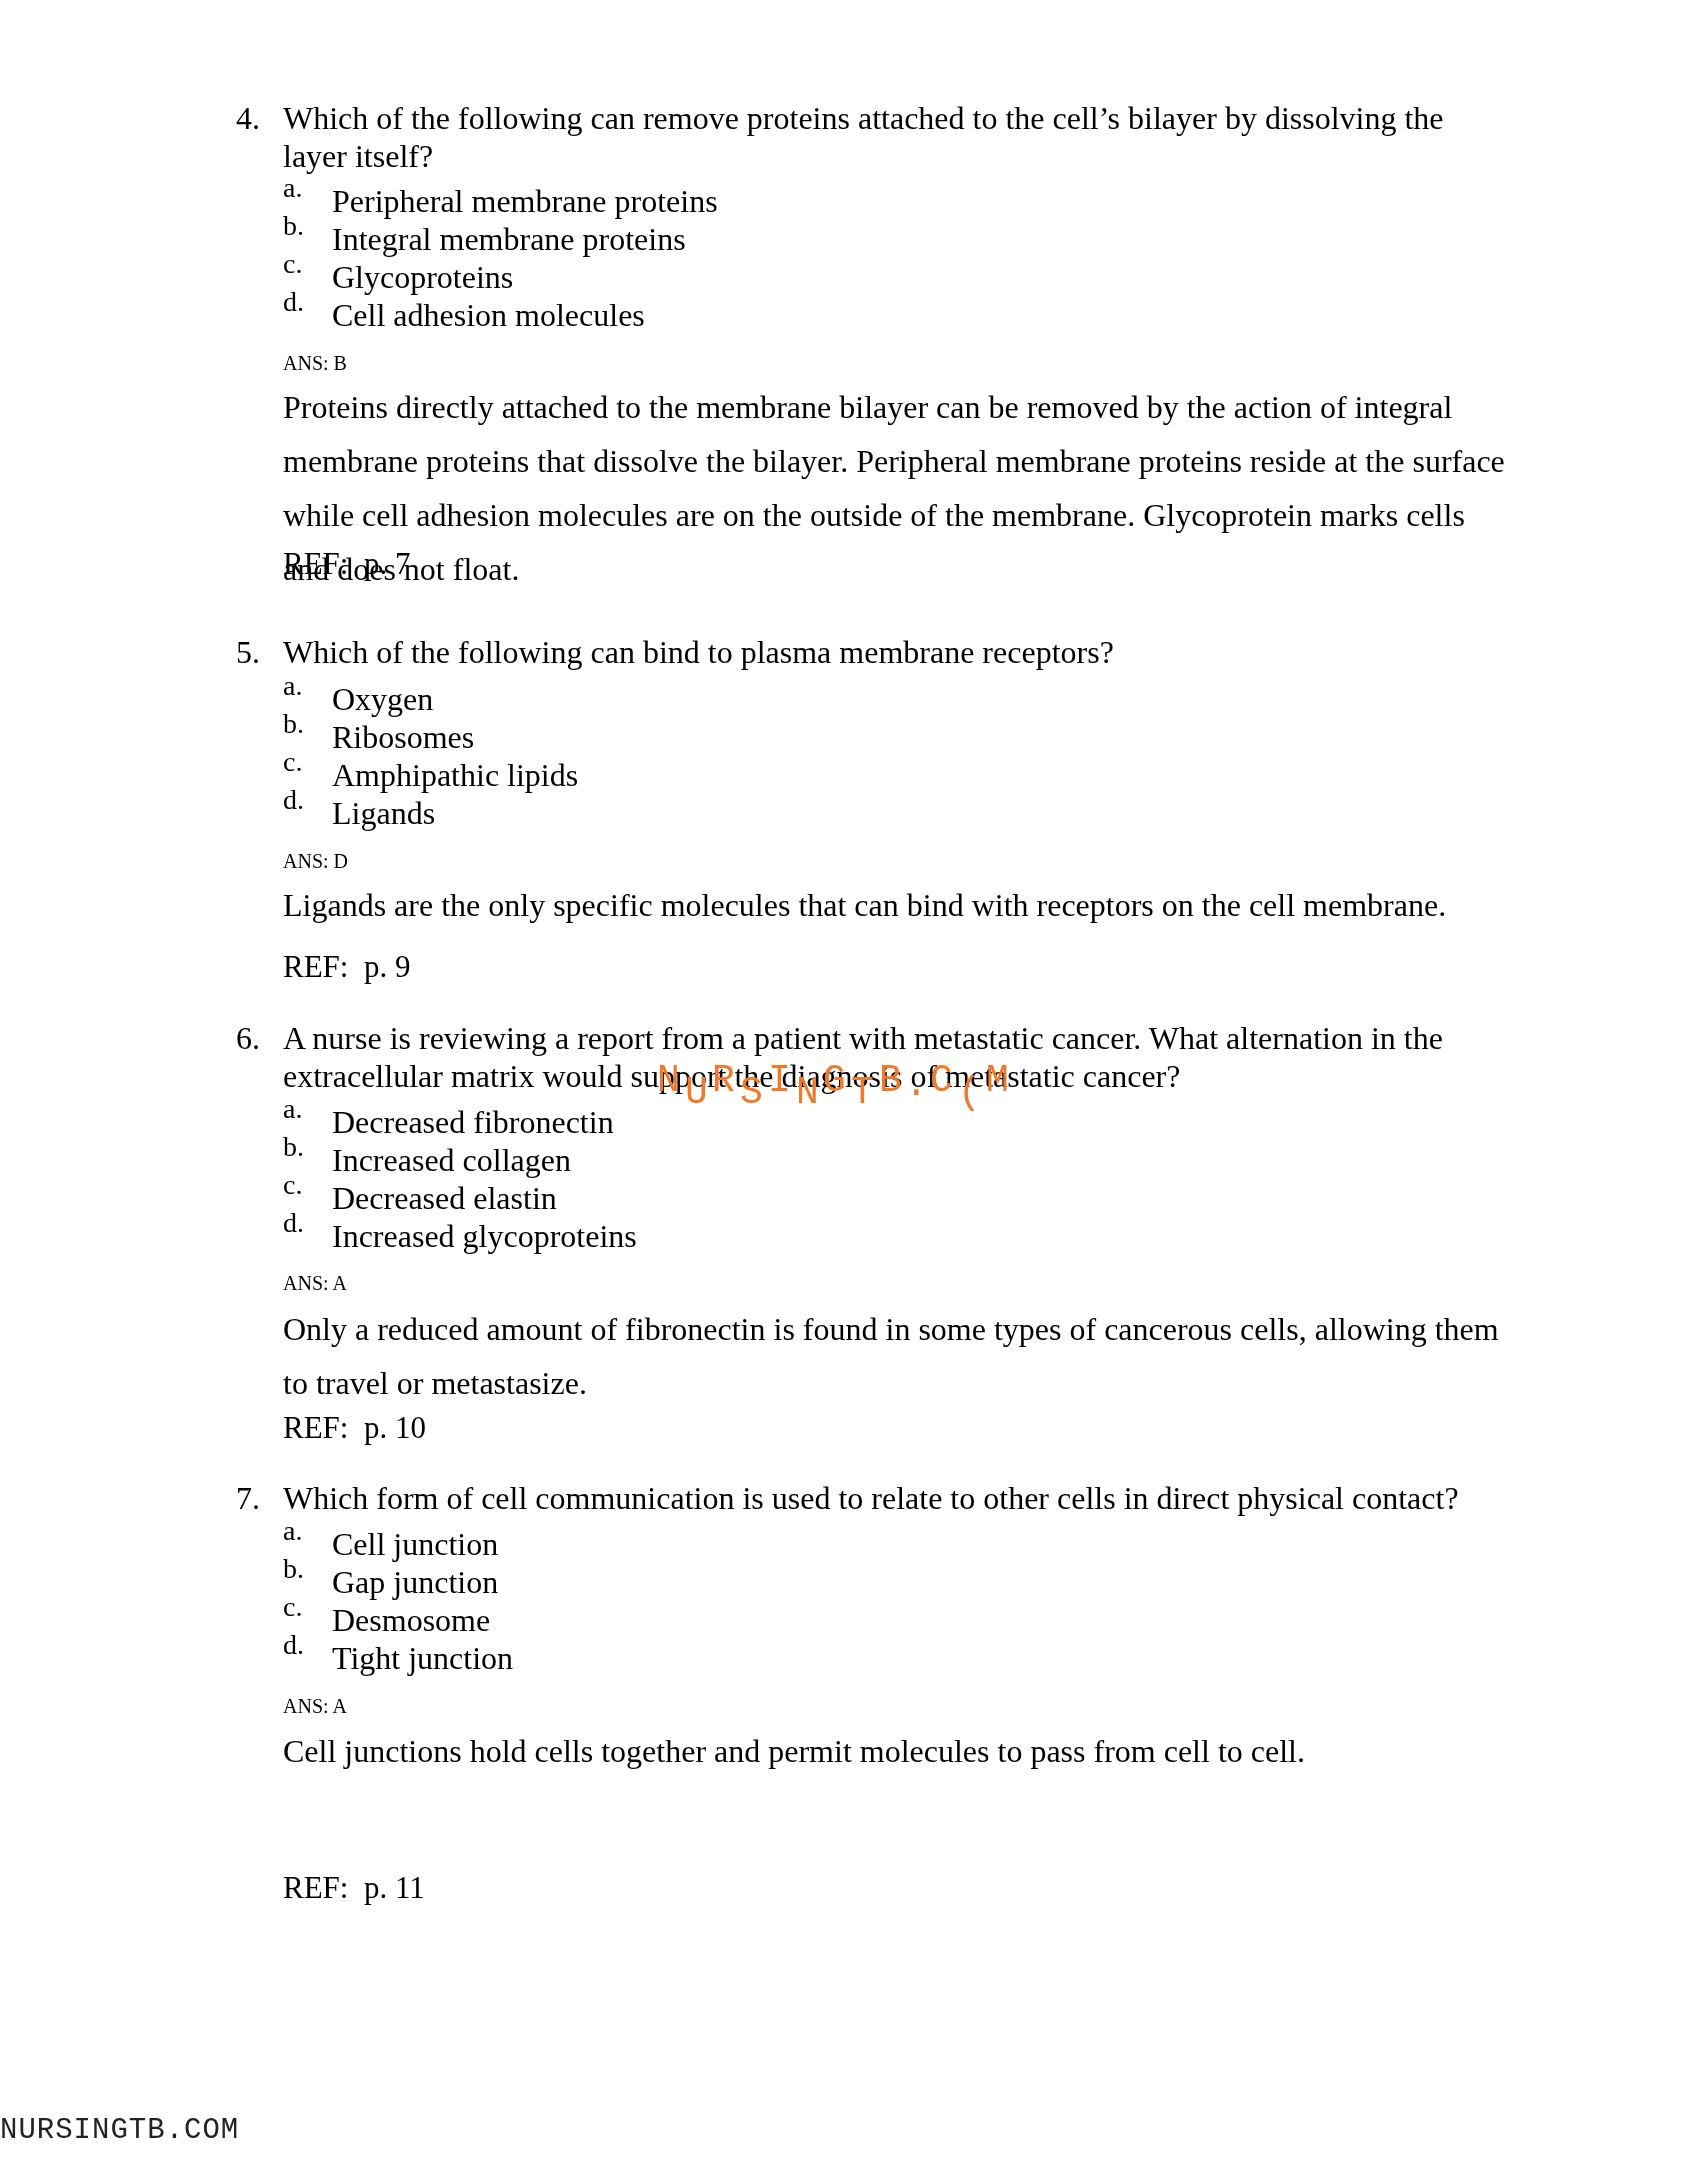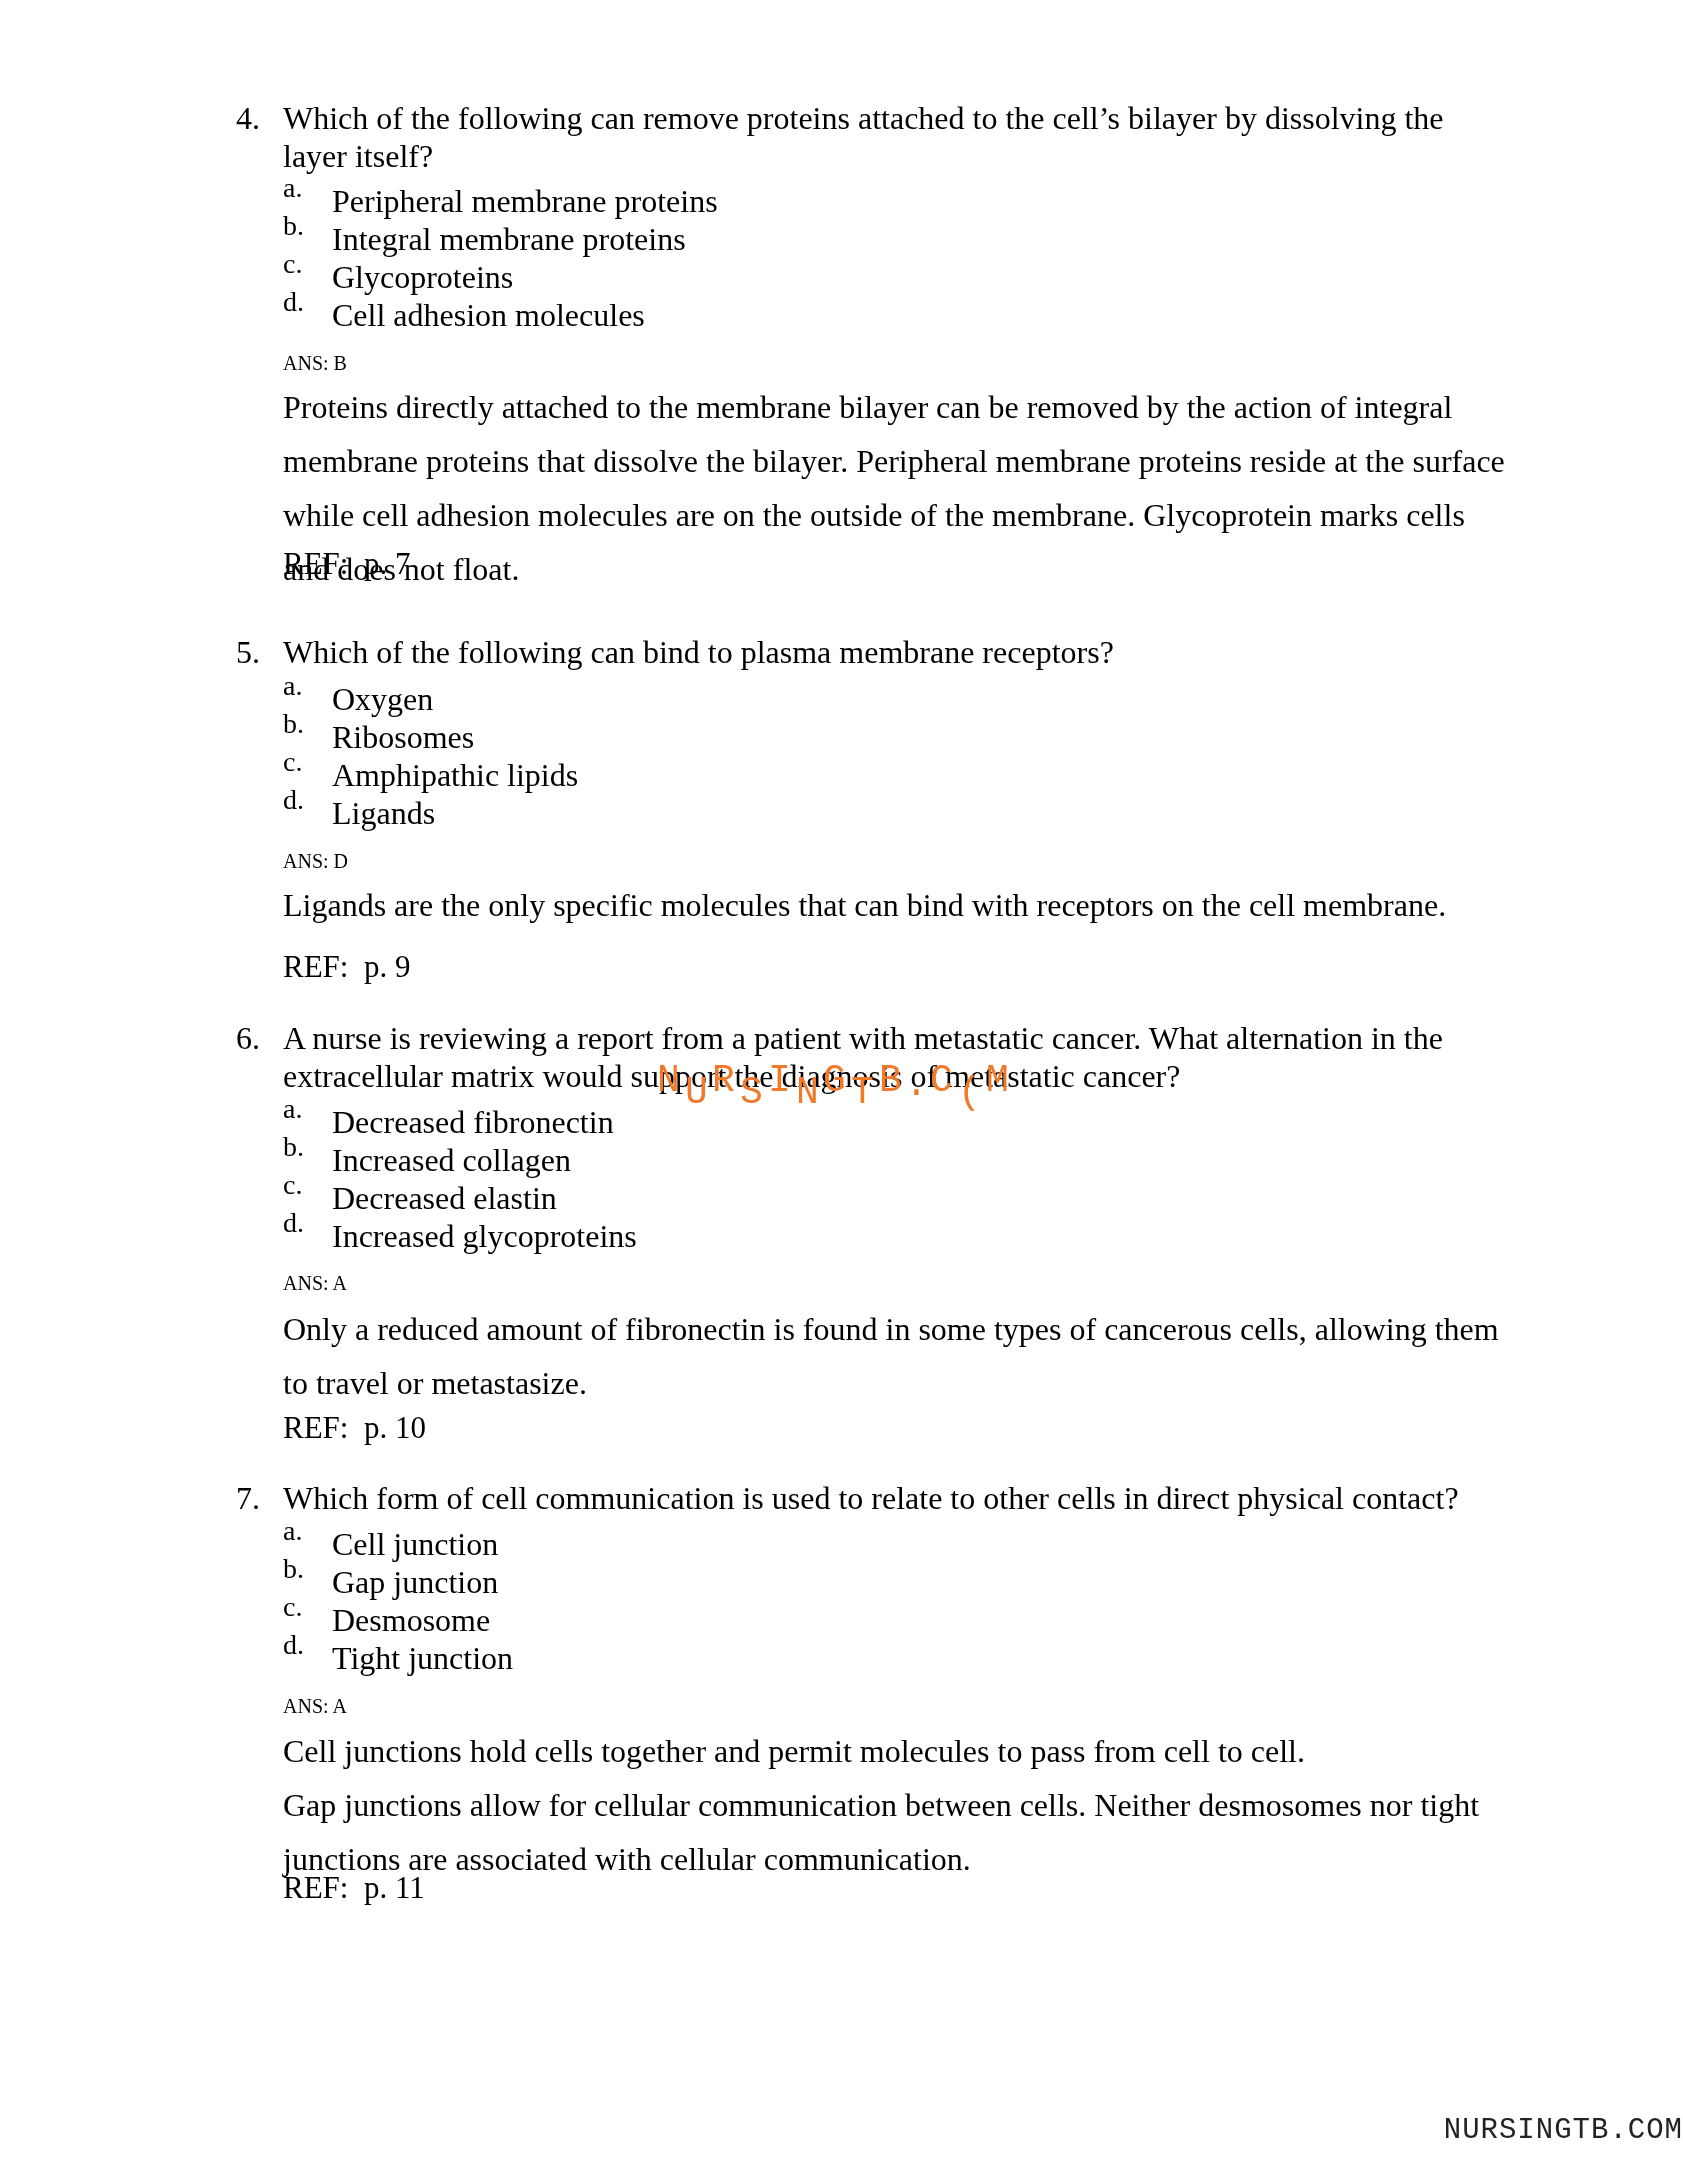--- a/index.html
+++ b/index.html
@@ -13,21 +13,21 @@
   .opt { position:relative; height:38px; font-size:32px; line-height:38px; }
   .opt-letter { position:absolute; left:0; font-size:28px; top:-4px; }
   .opt-text { position:absolute; left:49px; white-space:nowrap;margin-top:9px; }
   .ans { position:absolute; left:283px; font-size:20px; line-height:38px; }
   .expl { position:absolute; left:283px; width:1228px; font-size:32px; line-height:54px; }
   .expl p { margin:0; }
   .ref { position:absolute; left:283px; font-size:31px; line-height:38px; white-space:pre; }
   .watermark { position:absolute; left:657px; top:1059px; height:55px; font-family:"Liberation Mono", "DejaVu Sans Mono", monospace;
                font-size:38px; color:#f07a2a; pointer-events:none; }
   .watermark span { position:absolute; }
-  .footer { position:absolute; left:0; width:1683px; top:2114px; text-align:right;
+  .footer { position:absolute; left:0; width:1683px; top:2114px; text-align:left;
             font-family:"Liberation Mono", "DejaVu Sans Mono", monospace; font-size:29px; color:#222; letter-spacing:1px; }
 </style>
 </head>
 <body>
 
 <div class="page">
 
   <div class="q">
     <div class="qnum" style="top:99px">4.</div>
     <div class="qtext" style="top:99px">Which of the following can remove proteins attached to the cell’s bilayer by dissolving the layer itself?</div>
@@ -129,21 +129,20 @@
           <span class="opt-text">Desmosome</span>
         </div>
       <div class="opt">
           <span class="opt-letter">d.</span>
           <span class="opt-text">Tight junction</span>
         </div>
     </div>
     <div class="ans" style="top:1687px">ANS: A</div>
     <div class="expl" style="top:1724px; width:1247px;">
       <p>Cell junctions hold cells together and permit molecules to pass from cell to cell.</p>
-      <p>Gap junctions allow for cellular communication between cells. Neither desmosomes nor tight junctions are associated with cellular communication.</p>
     </div>
     <div class="ref" style="top:1869px">REF:  p. 11</div>
   </div>
 
   <div class="watermark">
     <span style="left:0px;top:0px">N</span>
     <span style="left:28px;top:12px">U</span>
     <span style="left:55px;top:0px">R</span>
     <span style="left:83px;top:12px">S</span>
     <span style="left:111px;top:0px">I</span>

